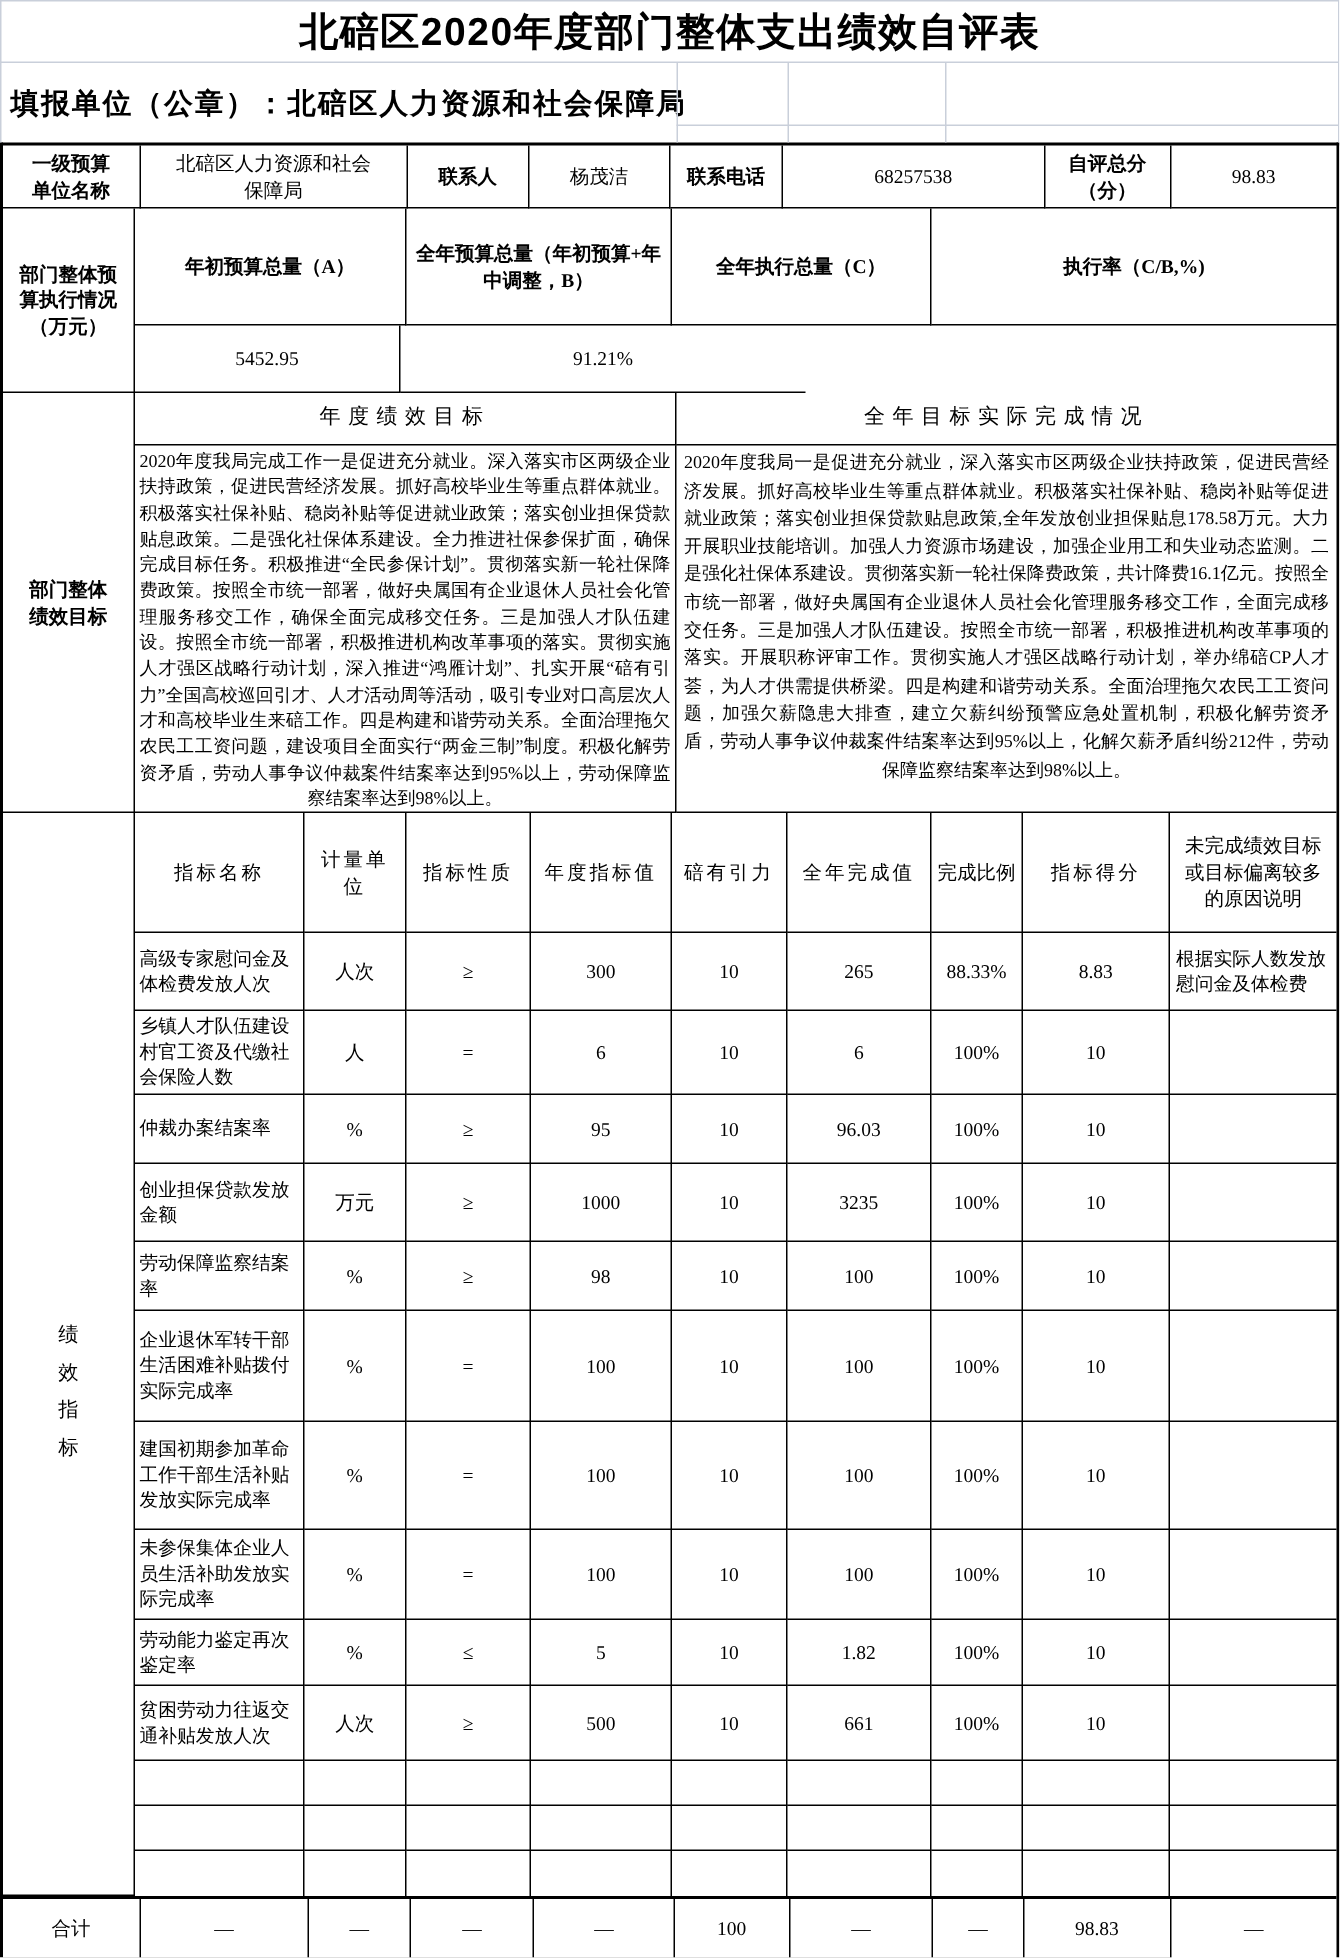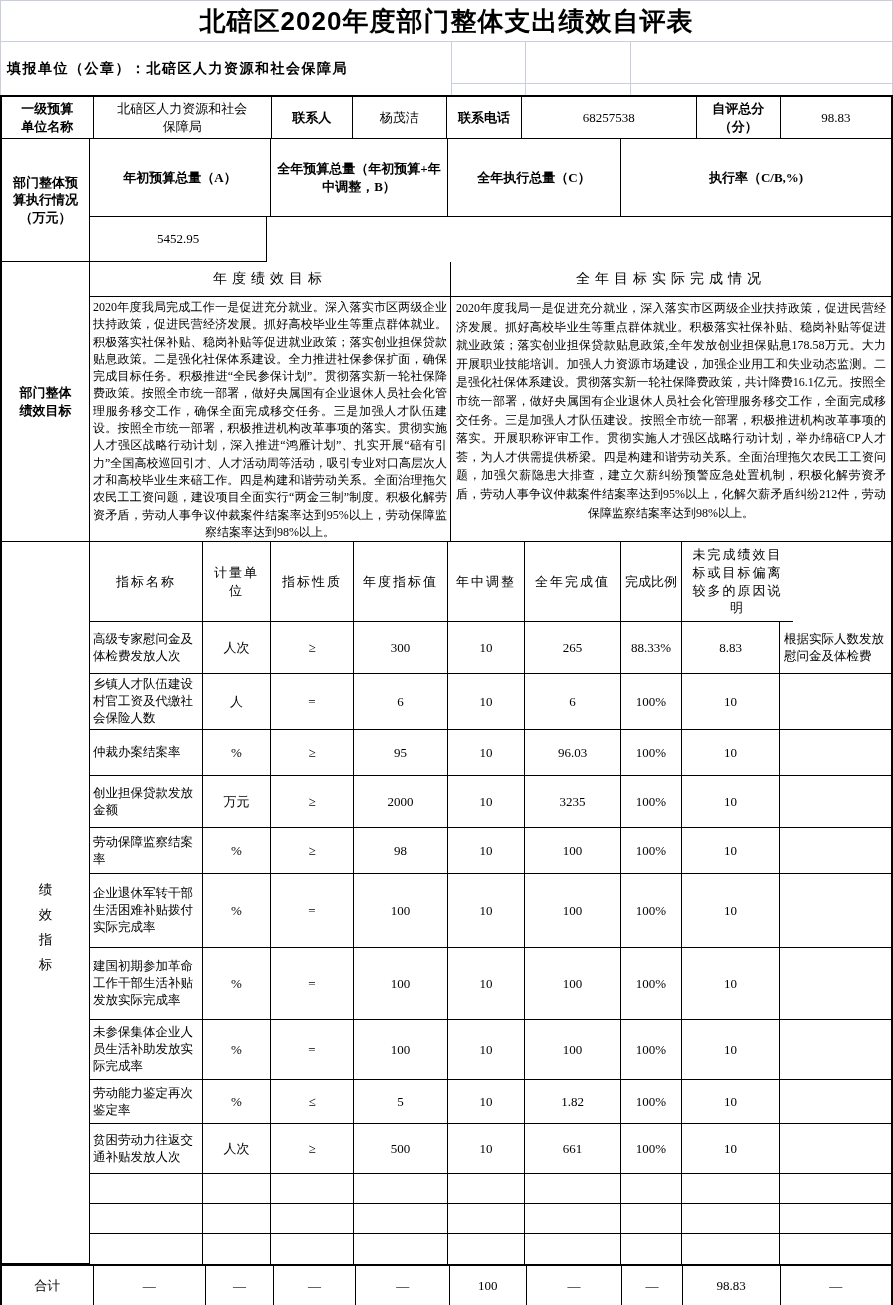--- a/index.html
+++ b/index.html
@@ -9,21 +9,21 @@
 
   
   .title-row { height:42px; border:1px solid #c9cfda; border-bottom:1px solid #c9cfda;
                display:flex; align-items:center; justify-content:center; }
   .title-row h1 { font-size:26px; font-weight:bold; letter-spacing:1px;
                   font-family:"Liberation Sans","DejaVu Sans",sans-serif; }
 
   
   .filing-row { height:53px; border-left:1px solid #c9cfda; border-right:1px solid #c9cfda;
                 position:relative; display:flex; align-items:center; padding-left:6px; }
-  .filing-text { font-weight:bold; font-size:14px; letter-spacing:1.5px; }
+  .filing-text { font-weight:bold; font-size:19px; letter-spacing:1.5px; }
   .fgrid-v { position:absolute; top:0; bottom:0; width:1px; background:#c9cfda; }
   .fg1 { left:450px; } .fg2 { left:524px; } .fg3 { left:629px; }
   .fgrid-h { position:absolute; top:41px; left:450px; right:0; height:1px; background:#c9cfda; }
 
   
   .main { border:2px solid #000; border-bottom:none; }
   .row { display:flex; }
   .cell { border-right:1px solid #000; border-bottom:1px solid #000;
           display:flex; align-items:center; justify-content:center;
           text-align:center; font-size:13px; line-height:1.35; }
@@ -109,20 +109,21 @@
       <div class="cell w92 bold pad5">部门整体预算执行情况（万元）</div>
       <div class="flexcol">
         <div class="row budget-head">
           <div class="cell b181 bold">年初预算总量（A）</div>
           <div class="cell b177 bold">全年预算总量（年初预算+年中调整，B）</div>
           <div class="cell b173 bold">全年执行总量（C）</div>
           <div class="cell b270 bold noR">执行率（C/B,%)</div>
         </div>
         <div class="row budget-vals">
           <div class="cell b177">5452.95</div>
+          <div class="cell b270 noR">91.21%</div>
         </div>
       </div>
     </div>
 
     <div class="row">
       <div class="cell w92 bold pad4">部门整体绩效目标</div>
       <div class="flexcol g361" style="flex:none">
         <div class="cell g361 goal-head">年度绩效目标</div>
         <div class="cell g361 goal-text left">2020年度我局完成工作一是促进充分就业。深入落实市区两级企业扶持政策，促进民营经济发展。抓好高校毕业生等重点群体就业。积极落实社保补贴、稳岗补贴等促进就业政策；落实创业担保贷款贴息政策。二是强化社保体系建设。全力推进社保参保扩面，确保完成目标任务。积极推进“全民参保计划”。贯彻落实新一轮社保降费政策。按照全市统一部署，做好央属国有企业退休人员社会化管理服务移交工作，确保全面完成移交任务。三是加强人才队伍建设。按照全市统一部署，积极推进机构改革事项的落实。贯彻实施人才强区战略行动计划，深入推进“鸿雁计划”、扎实开展“碚有引力”全国高校巡回引才、人才活动周等活动，吸引专业对口高层次人才和高校毕业生来碚工作。四是构建和谐劳动关系。全面治理拖欠农民工工资问题，建设项目全面实行“两金三制”制度。积极化解劳资矛盾，劳动人事争议仲裁案件结案率达到95%以上，劳动保障监察结案率达到98%以上。</div>
       </div>
@@ -135,23 +136,24 @@
     <div class="row">
       <div class="cell w92 vcell">
         <div class="vtext">绩效指标</div>
       </div>
       <div class="flexcol">
         <div class="ihead">
           <div class="cell c113">指标名称</div>
           <div class="cell c68">计量单位</div>
           <div class="cell c83">指标性质</div>
           <div class="cell c94">年度指标值</div>
-          <div class="cell c77">年中调整</div>
+          <div class="cell c77">碚有引力</div>
           <div class="cell c96">全年完成值</div>
           <div class="cell c61">完成比例</div>
+          <div class="cell c98">指标得分</div>
           <div class="cell c111 noR">未完成绩效目标或目标偏离较多的原因说明</div>
         </div>
         <div class="irows">
             <div class="irow">
               <div class="cell c113 col-name">高级专家慰问金及体检费发放人次</div>
               <div class="cell c68 col-unit">人次</div>
               <div class="cell c83 col-nature">≥</div>
               <div class="cell c94 col-target">300</div>
               <div class="cell c77 col-weight">10</div>
               <div class="cell c96 col-actual">265</div>
@@ -178,21 +180,21 @@
               <div class="cell c77 col-weight">10</div>
               <div class="cell c96 col-actual">96.03</div>
               <div class="cell c61 col-ratio">100%</div>
               <div class="cell c98 col-score">10</div>
               <div class="cell c111 noR col-reason"></div>
             </div>
             <div class="irow">
               <div class="cell c113 col-name">创业担保贷款发放金额</div>
               <div class="cell c68 col-unit">万元</div>
               <div class="cell c83 col-nature">≥</div>
-              <div class="cell c94 col-target">2000</div>
+              <div class="cell c94 col-target">1000</div>
               <div class="cell c77 col-weight">10</div>
               <div class="cell c96 col-actual">3235</div>
               <div class="cell c61 col-ratio">100%</div>
               <div class="cell c98 col-score">10</div>
               <div class="cell c111 noR col-reason"></div>
             </div>
             <div class="irow">
               <div class="cell c113 col-name">劳动保障监察结案率</div>
               <div class="cell c68 col-unit">%</div>
               <div class="cell c83 col-nature">≥</div>

